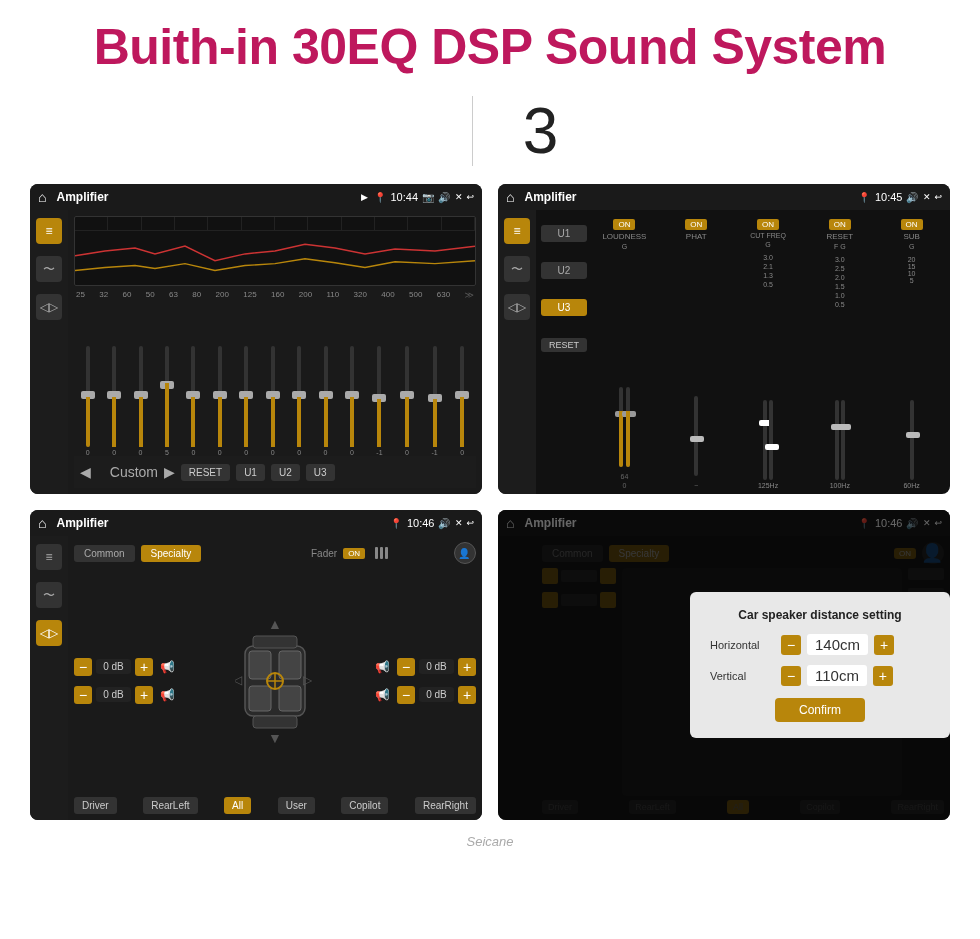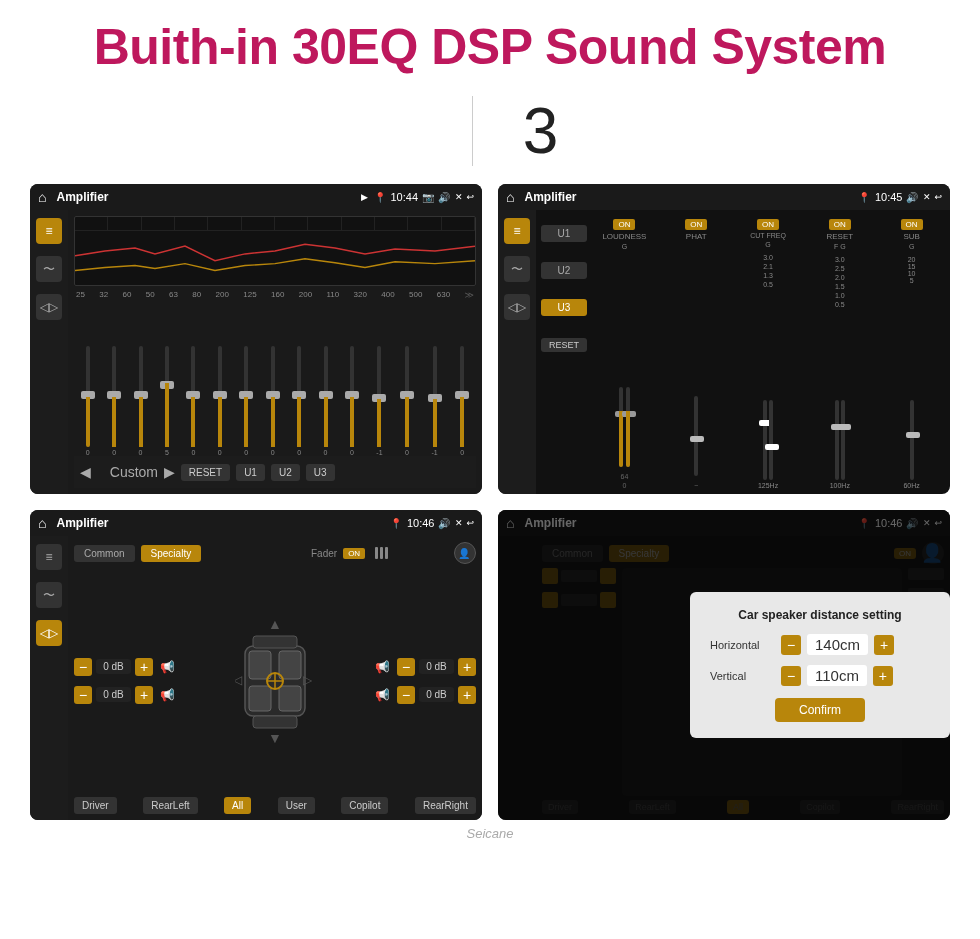--- a/index.html
+++ b/index.html
@@ -941,15 +941,15 @@
           <button class="dialog-plus">+</button>
         </div>
 
         <button class="dialog-confirm-btn">Confirm</button>
       </div>
     </div>
   </div>
 
 </div>
 
-<div style="text-align:center;margin-top:6px;font-size:13px;color:#aaa;font-style:italic;">
+<div style="text-align:center;margin-top:14px;font-size:13px;color:#aaa;font-style:italic;">
   <span>Seicane</span>
 </div>
 
 </body></html>

